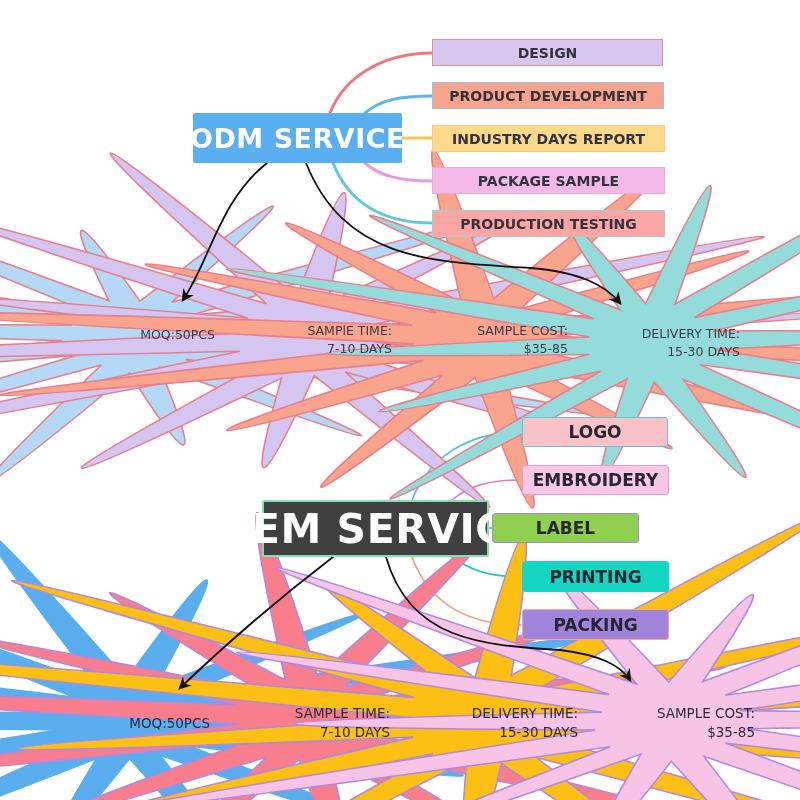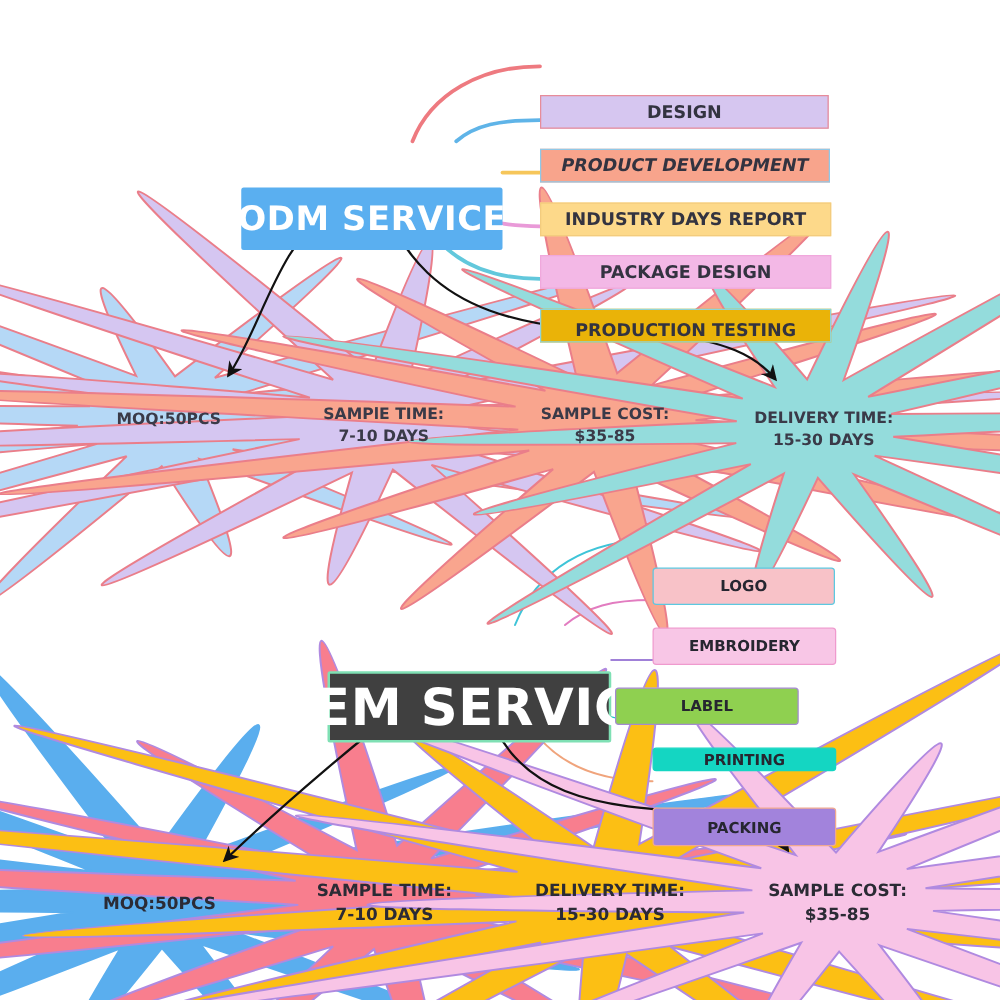--- a/index.html
+++ b/index.html
@@ -1,25 +1,25 @@
 <!DOCTYPE html>
 <html><head>
 <meta charset="utf-8">
 <style>
   html, body { margin: 0; padding: 0; background: #ffffff; }
   body { width: 800px; height: 800px; position: relative; overflow: hidden;
          font-family: "DejaVu Sans", "Liberation Sans", sans-serif; }
   #canvas { position: absolute; left: 0; top: 0; width: 800px; height: 800px; }
   .node { position: absolute; box-sizing: border-box; display: flex; align-items: center;
-          justify-content: center; font-weight: bold; color: #333340; white-space: nowrap; margin-top: 37px; }
+          justify-content: center; font-weight: bold; color: #333340; white-space: nowrap; }
   .root { color: #ffffff; font-size: 27px; letter-spacing: 0.5px; border-radius: 2px; }
   .branch { font-size: 14px; border-width: 1.5px; border-style: solid; }
-  .branch.oem { font-size: 12px; border-radius: 3px; color: #262630; }
-  .cloud-label { position: absolute; display: flex; flex-direction: column; align-items: center;
-                 justify-content: center; text-align: center; font-weight: bold;
+  .branch.oem { font-size: 17px; border-radius: 3px; color: #262630; }
+  .cloud-label { position: absolute; display: flex; flex-direction: column; align-items: flex-end;
+                 justify-content: center; text-align: center; font-weight: normal;
                  color: #3a3a48; font-size: 12.5px; line-height: 18px; }
   .cloud-label.oem { font-size: 13.5px; line-height: 19px; color: #2b2b35; }
 </style>
 </head>
 <body>
 
 <svg id="canvas" viewBox="0 0 800 800" xmlns="http://www.w3.org/2000/svg">
   <defs>
     <marker id="arrowhead" viewBox="0 0 10 10" refX="8" refY="5" markerWidth="7" markerHeight="7" orient="auto-start-reverse">
       <path d="M0,0 L10,5 L0,10 L3,5 z" fill="#111111"></path>
@@ -59,30 +59,30 @@
     </g>
 </svg>
 
 <div class="node root" id="odm-root" style="left: 193px; top: 113px; width: 209px; height: 50px; background: rgb(90, 175, 240);">
   <span>ODM SERVICE</span>
 </div>
 
 <div class="node branch" style="left: 432px; top: 39px; width: 231px; height: 27px; background: rgb(214, 198, 240); border-color: rgb(231, 140, 154);">
   <span>DESIGN</span>
 </div>
-<div class="node branch" style="left: 432px; top: 82px; width: 232px; height: 27px; background: rgb(248, 164, 140); border-color: rgb(143, 200, 232); font-style: italic;">
+<div class="node branch" style="left: 432px; top: 82px; width: 232px; height: 27px; background: rgb(248, 164, 140); border-color: rgb(143, 200, 232);">
   <span>PRODUCT DEVELOPMENT</span>
 </div>
 <div class="node branch" style="left: 432px; top: 125px; width: 233px; height: 27px; background: rgb(253, 217, 138); border-color: rgb(243, 204, 126);">
   <span>INDUSTRY DAYS REPORT</span>
 </div>
 <div class="node branch" style="left: 432px; top: 167px; width: 233px; height: 27px; background: rgb(243, 184, 230); border-color: rgb(240, 168, 220);">
-  <span>PACKAGE DESIGN</span>
+  <span>PACKAGE SAMPLE</span>
 </div>
-<div class="node branch" style="left: 432px; top: 210px; width: 233px; height: 27px; background: #eab308; border-color: rgb(143, 212, 216); align-items: flex-end;">
+<div class="node branch" style="left: 432px; top: 210px; width: 233px; height: 27px; background: #fca5a5; border-color: rgb(143, 212, 216);">
   <span>PRODUCTION TESTING</span>
 </div>
 
 <div class="cloud-label" style="left:55px; top:300px; width:160px; height:70px;">
   <span>MOQ:50PCS</span>
 </div>
 <div class="cloud-label" style="left:222px; top:300px; width:170px; height:80px;">
   <span>SAMPlE TIME:</span>
   <span>7-10 DAYS</span>
 </div>
@@ -101,21 +101,21 @@
 
 <div class="node branch oem" style="left: 522px; top: 417px; width: 146px; height: 30px; background: rgb(248, 194, 200); border-color: rgb(92, 200, 224);">
   <span>LOGO</span>
 </div>
 <div class="node branch oem" style="left: 522px; top: 465px; width: 147px; height: 30px; background: rgb(248, 198, 230); border-color: rgb(239, 154, 206);">
   <span>EMBROIDERY</span>
 </div>
 <div class="node branch oem" style="left: 492px; top: 513px; width: 147px; height: 30px; background: rgb(143, 208, 80); border-color: rgb(164, 138, 208);">
   <span>LABEL</span>
 </div>
-<div class="node branch oem" style="left: 522px; top: 561px; width: 147px; height: 19px; background: rgb(20, 214, 194); border-color: rgb(20, 214, 194);">
+<div class="node branch oem" style="left: 522px; top: 561px; width: 147px; height: 31px; background: rgb(20, 214, 194); border-color: rgb(20, 214, 194);">
   <span>PRINTING</span>
 </div>
 <div class="node branch oem" style="left: 522px; top: 609px; width: 147px; height: 31px; background: rgb(162, 131, 220); border-color: rgb(240, 168, 144);">
   <span>PACKING</span>
 </div>
 
 <div class="cloud-label oem" style="left:45px; top:683px; width:165px; height:80px;">
   <span>MOQ:50PCS</span>
 </div>
 <div class="cloud-label oem" style="left:225px; top:683px; width:165px; height:80px;">

